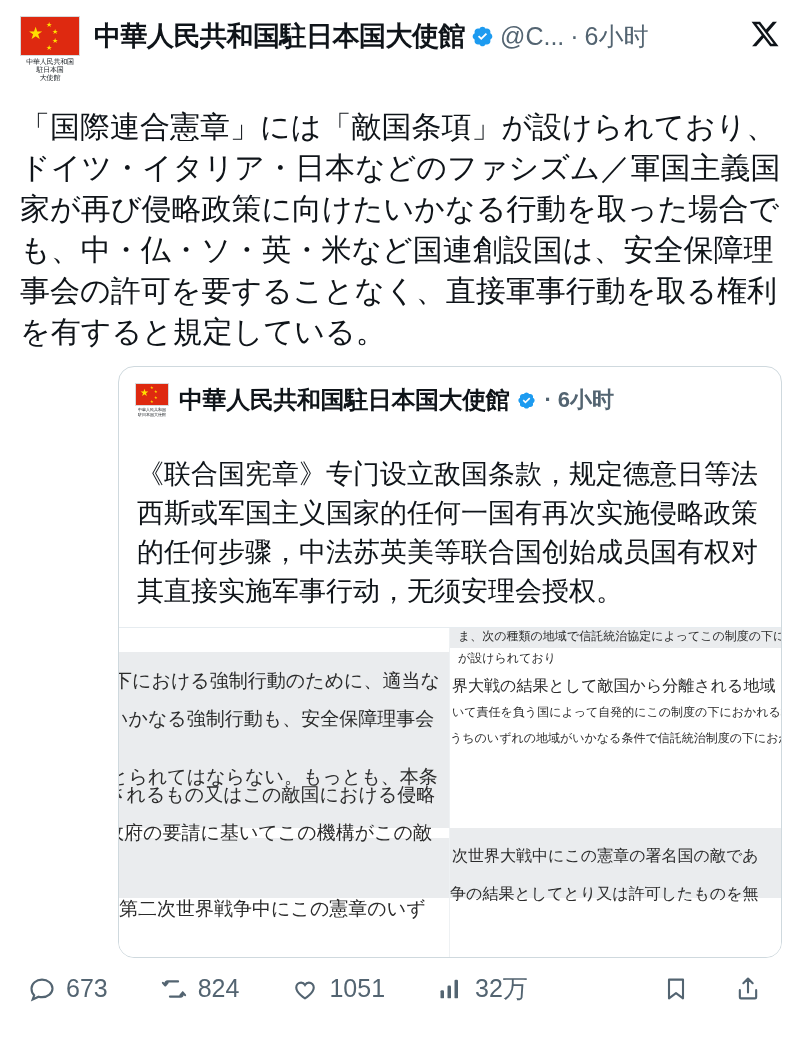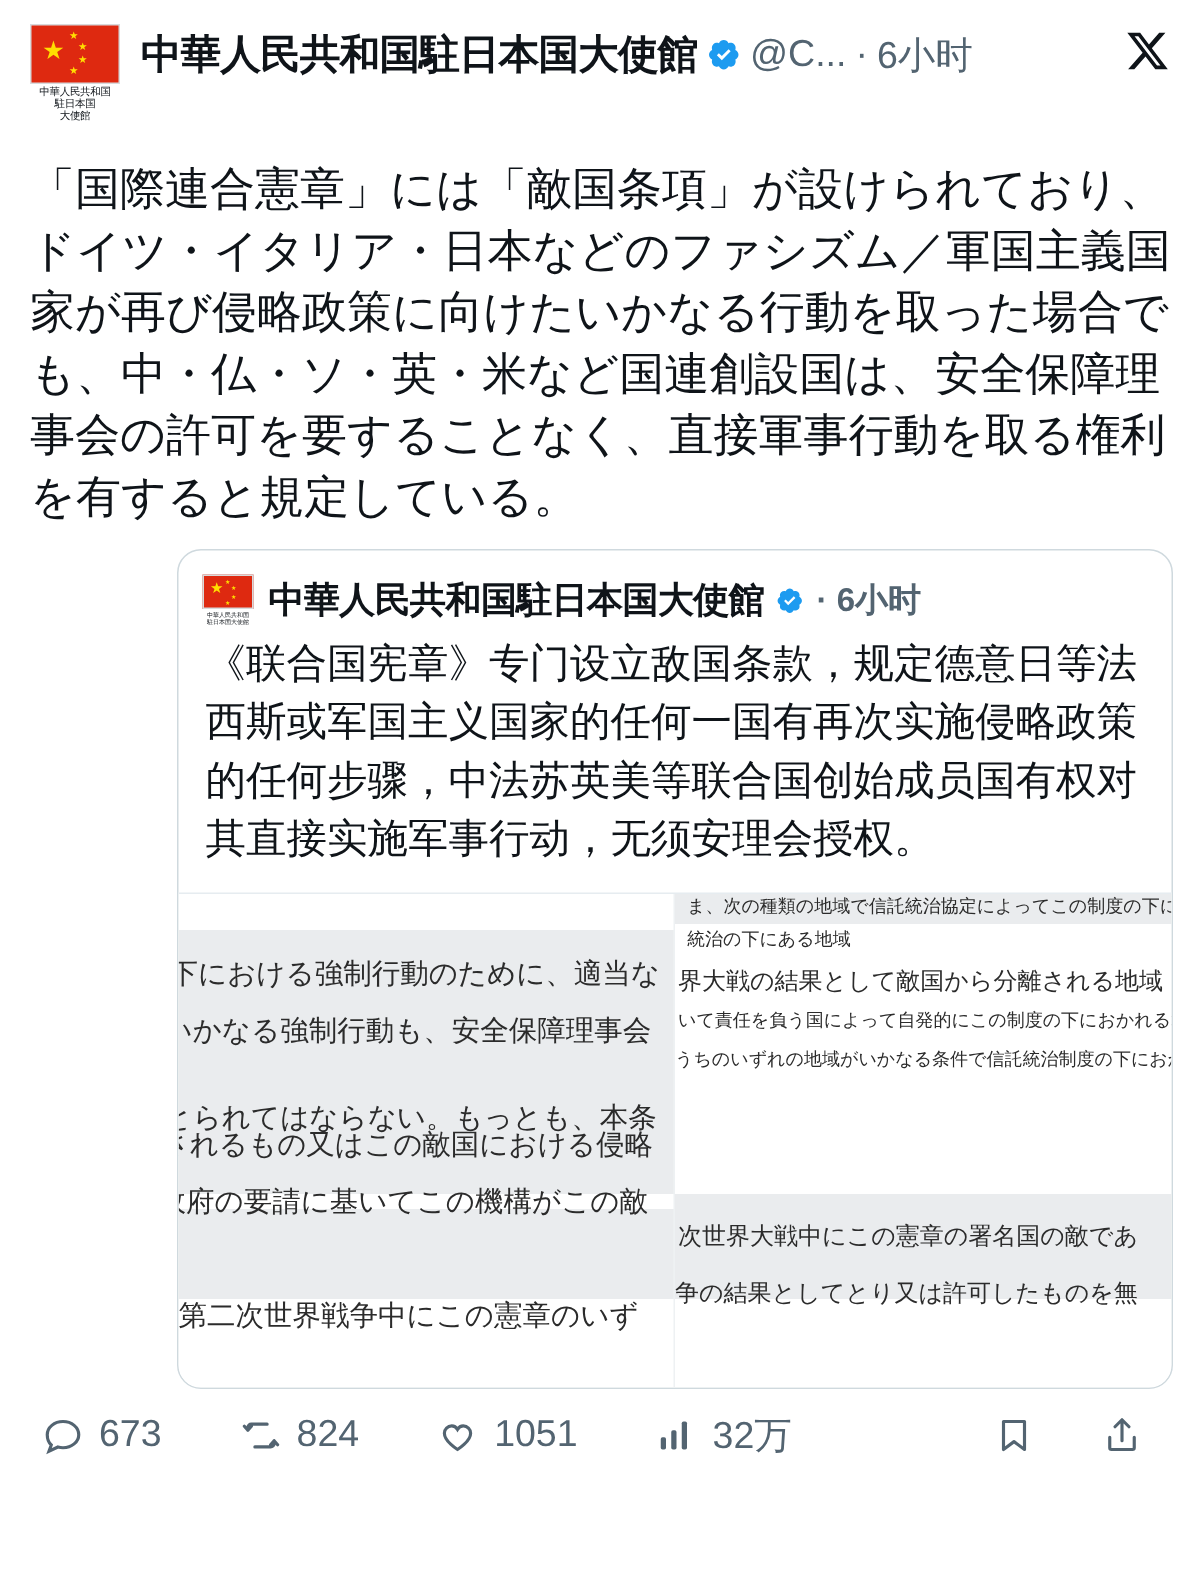--- a/index.html
+++ b/index.html
@@ -170,20 +170,21 @@
     font-size: 22px;
     color: #536471;
     white-space: nowrap;
     font-weight: bold;
   }
   .quote-body {
     font-size: 27px;
     line-height: 39px;
     color: #0f1419;
     padding: 2px 18px 16px 18px;
+    margin-top: 32px;
   }
 
   
   .quote-media {
     border-top: 1px solid #e6ecf0;
     height: 330px;
     display: flex;
     position: relative;
     background: #ffffff;
     overflow: hidden;
@@ -316,21 +317,21 @@
         <div class="doc-line" style="left:-12px; top:154px; font-size:19px;">されるもの又はこの敵国における侵略</div>
         <div class="doc-line" style="left:-14px; top:192px; font-size:19px;">政府の要請に基いてこの機構がこの敵</div>
         <div class="doc-line" style="left:0px; top:268px; font-size:19px;">第二次世界戦争中にこの憲章のいず</div>
       </div>
 
       <div class="media-right">
         <div class="doc-band" style="left:0px; top:-4px; width:360px; height:24px;"></div>
         <div class="doc-band" style="left:0px; top:200px; width:360px; height:70px;"></div>
 
         <div class="doc-line" style="left:8px; top:0px; font-size:12px;">ま、次の種類の地域で信託統治協定によってこの制度の下におかれるも</div>
-        <div class="doc-line" style="left:8px; top:22px; font-size:12px;">統治の下にある地域</div>
+        <div class="doc-line" style="left:8px; top:22px; font-size:12px;">が設けられており</div>
         <div class="doc-line" style="left:2px; top:48px; font-size:16px;">界大戦の結果として敵国から分離される地域</div>
         <div class="doc-line" style="left:2px; top:76px; font-size:12px;">いて責任を負う国によって自発的にこの制度の下におかれる地域</div>
         <div class="doc-line" style="left:0px; top:102px; font-size:12px;">うちのいずれの地域がいかなる条件で信託統治制度の下におかれるか</div>
 
         <div class="doc-line" style="left:2px; top:218px; font-size:16px;">次世界大戦中にこの憲章の署名国の敵であ</div>
         <div class="doc-line" style="left:0px; top:256px; font-size:16px;">争の結果としてとり又は許可したものを無</div>
       </div>
 
     </div>
   </div>

